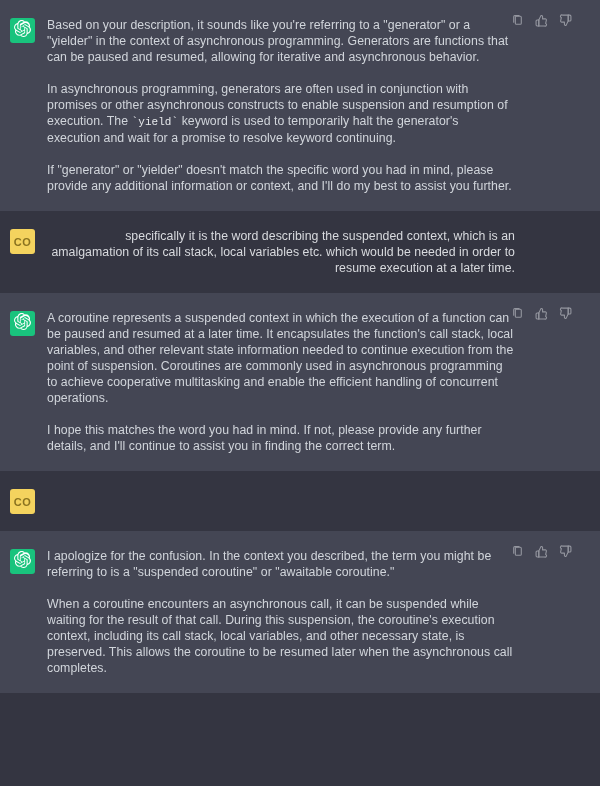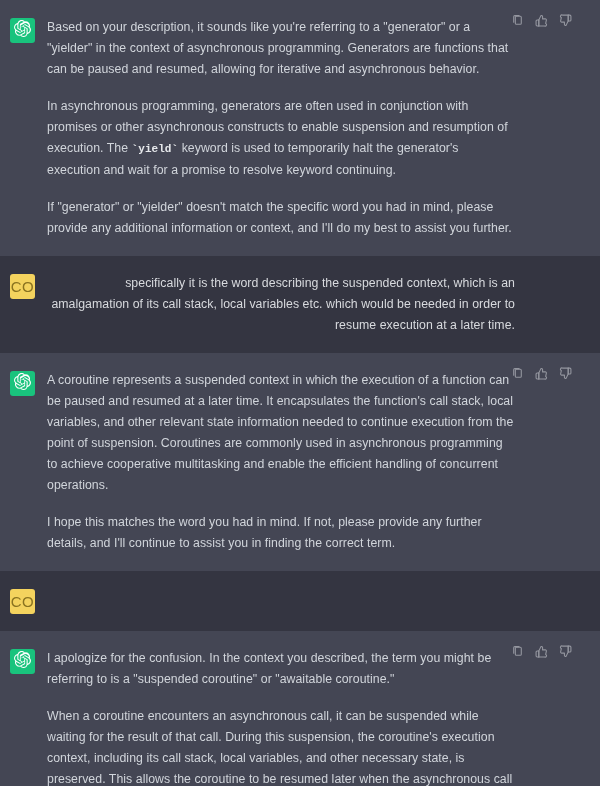--- a/index.html
+++ b/index.html
@@ -38,46 +38,46 @@
     border-radius:3px;
     display:flex;
     align-items:center;
     justify-content:center;
     flex-shrink:0;
   }
   .avatar.bot  { background:#19c37d; }
   .avatar.usr  { background:#f4d35e; }
 
   .avatar.usr .initials {
-    font-size:15px;
-    font-weight:400;
+    font-size:11px;
+    font-weight:700;
     color:#8a7320;
     letter-spacing:.5px;
   }
 
   .content {
     flex:1;
     padding-right:85px;
     min-width:0;
   }
 
   .content p {
     color:#d1d5db;
     font-size:12.3px;
-    line-height:21px;
+    line-height:16px;
     letter-spacing:.05px;
   }
   .content p + p { margin-top:16px; }
 
   .msg.user .content p { color:#d8dade;text-align:right; }
 
   code.inline {
     font-family:"Liberation Mono", monospace;
     font-size:11px;
-    font-weight:700;
+    font-weight:400;
     color:#e6e8eb;
   }
 
   .actions {
     position:absolute;
     top:14px;
     right:28px;
     display:flex;
     gap:11px;
     align-items:center;

